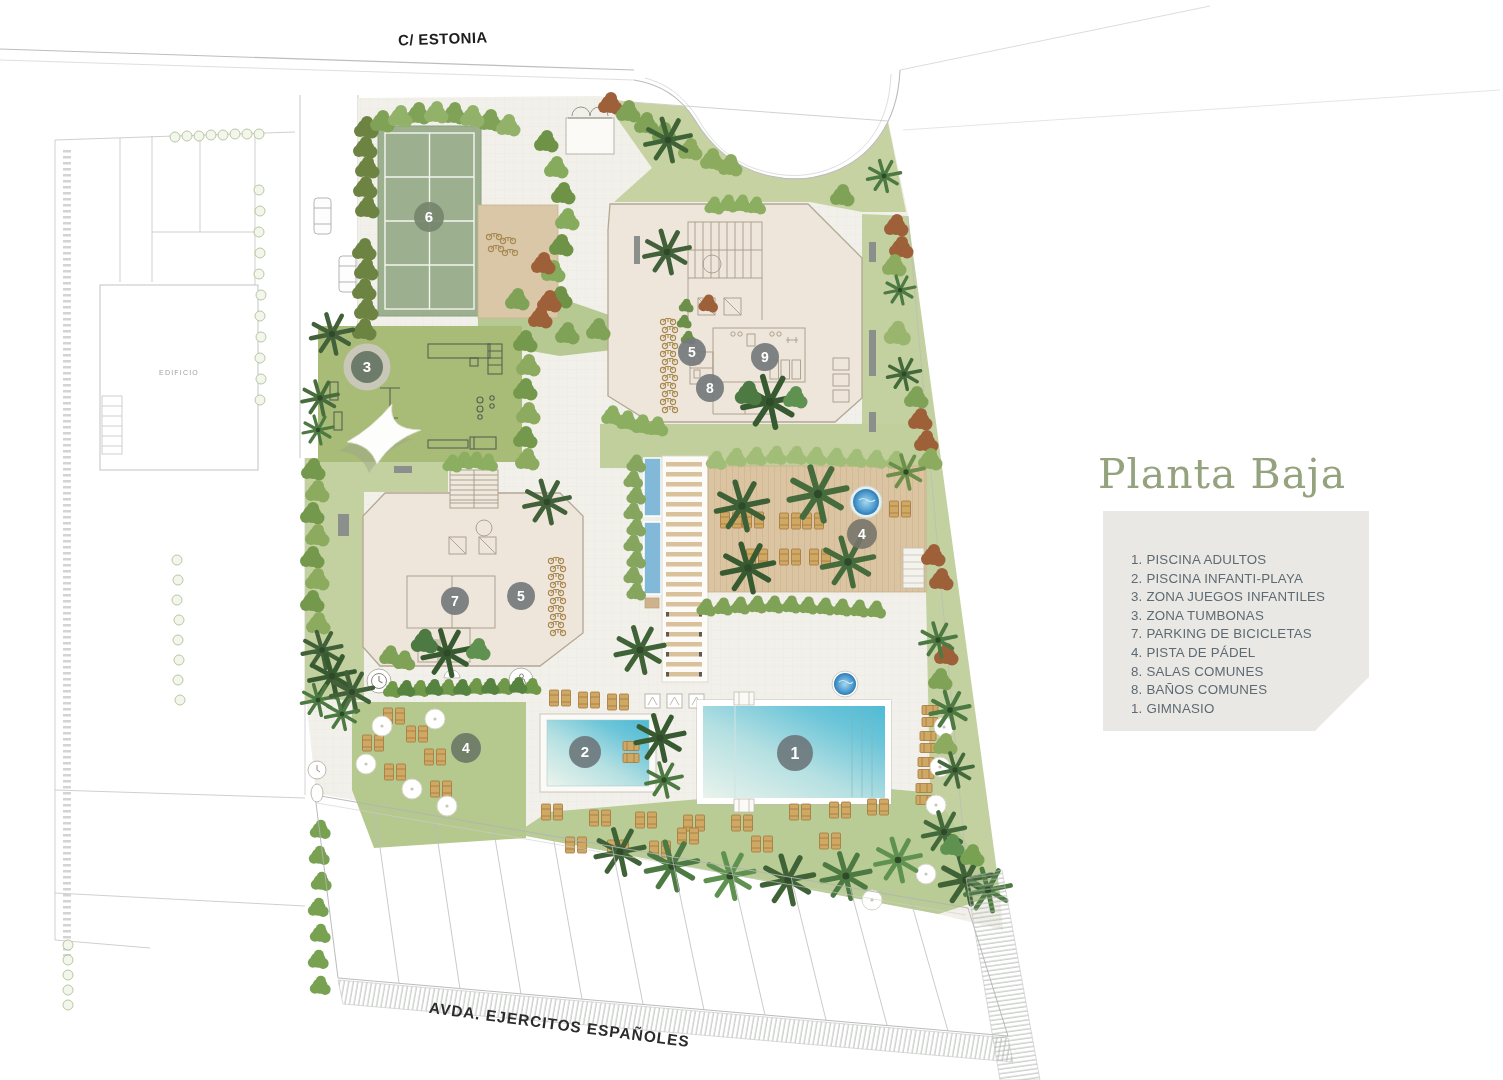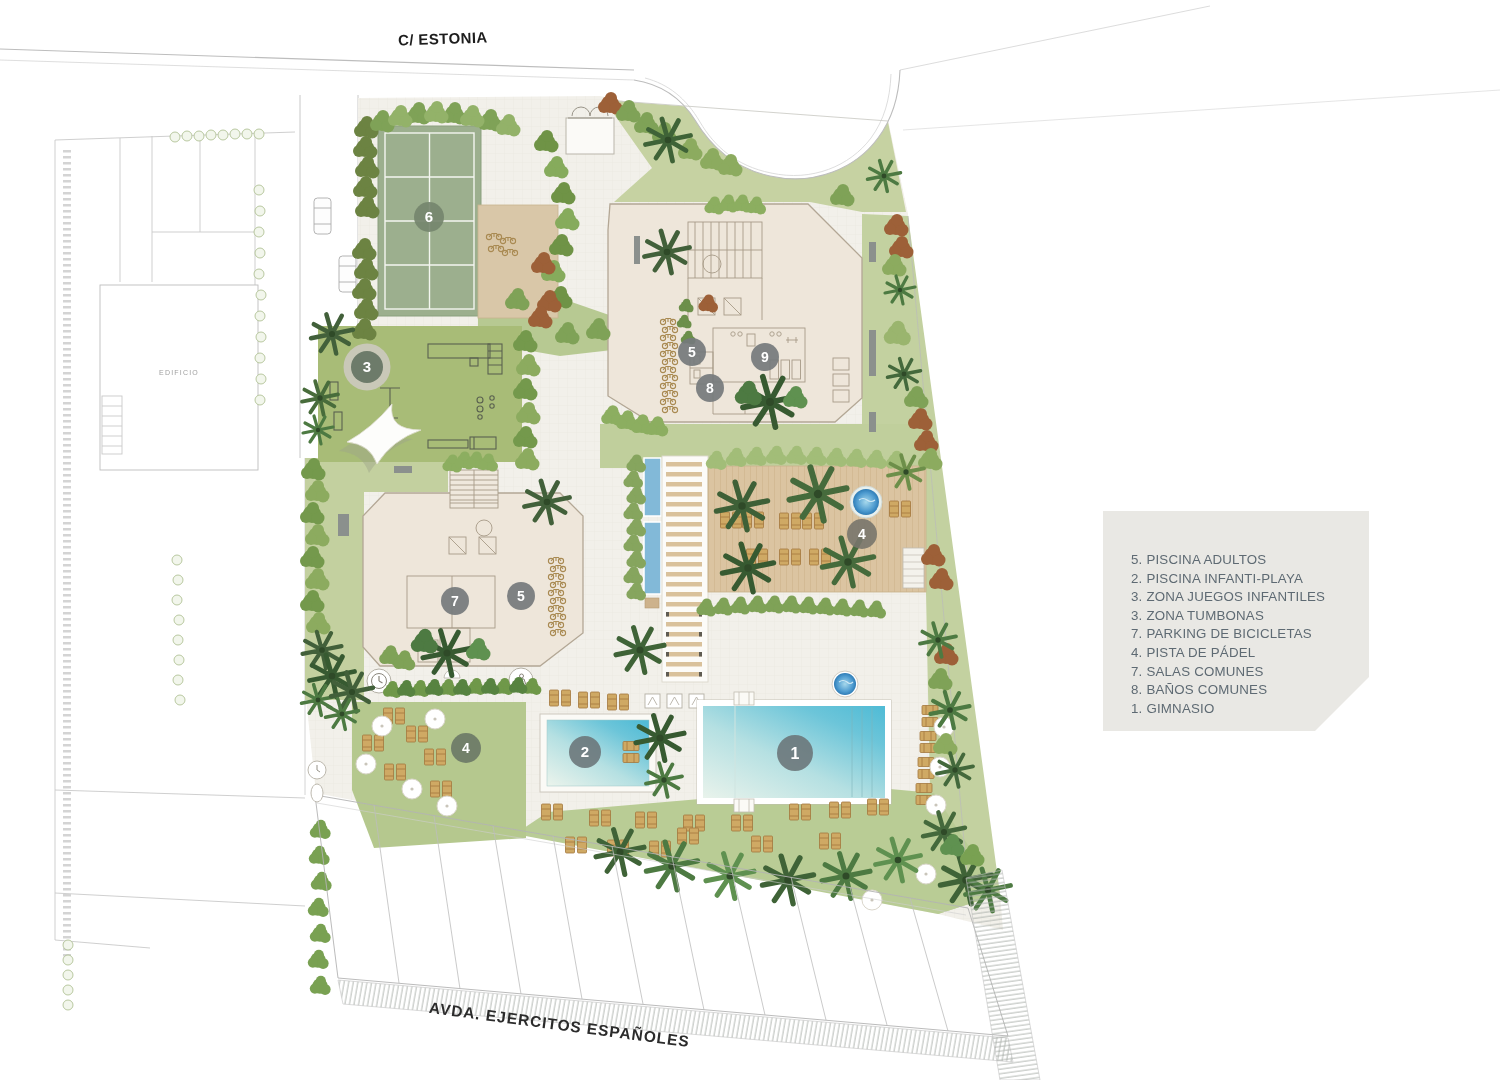--- a/index.html
+++ b/index.html
@@ -769,27 +769,28 @@
   </g>
   <g>
     <circle cx="795" cy="753" r="18" fill="#6a7477" opacity="0.88"></circle>
     <text x="795" y="759" font-size="16">1</text>
   </g>
 </g>
 </svg>
 
 <div class="street-top">C/ ESTONIA</div>
 <div class="street-bottom">AVDA. EJERCITOS ESPAÑOLES</div>
+<div class="plan-title">Planta Baja</div>
 <div class="legend-box">
   <ul class="legend-list">
-    <li>5. PISCINA ADULTOS</li>
+    <li>1. PISCINA ADULTOS</li>
     <li>2. PISCINA INFANTI-PLAYA</li>
     <li>3. ZONA JUEGOS INFANTILES</li>
     <li>3. ZONA TUMBONAS</li>
     <li>7. PARKING DE BICICLETAS</li>
     <li>4. PISTA DE PÁDEL</li>
-    <li>7. SALAS COMUNES</li>
+    <li>8. SALAS COMUNES</li>
     <li>8. BAÑOS COMUNES</li>
     <li>1. GIMNASIO</li>
   </ul>
 </div>
 
 </div>
 
 </body></html>

